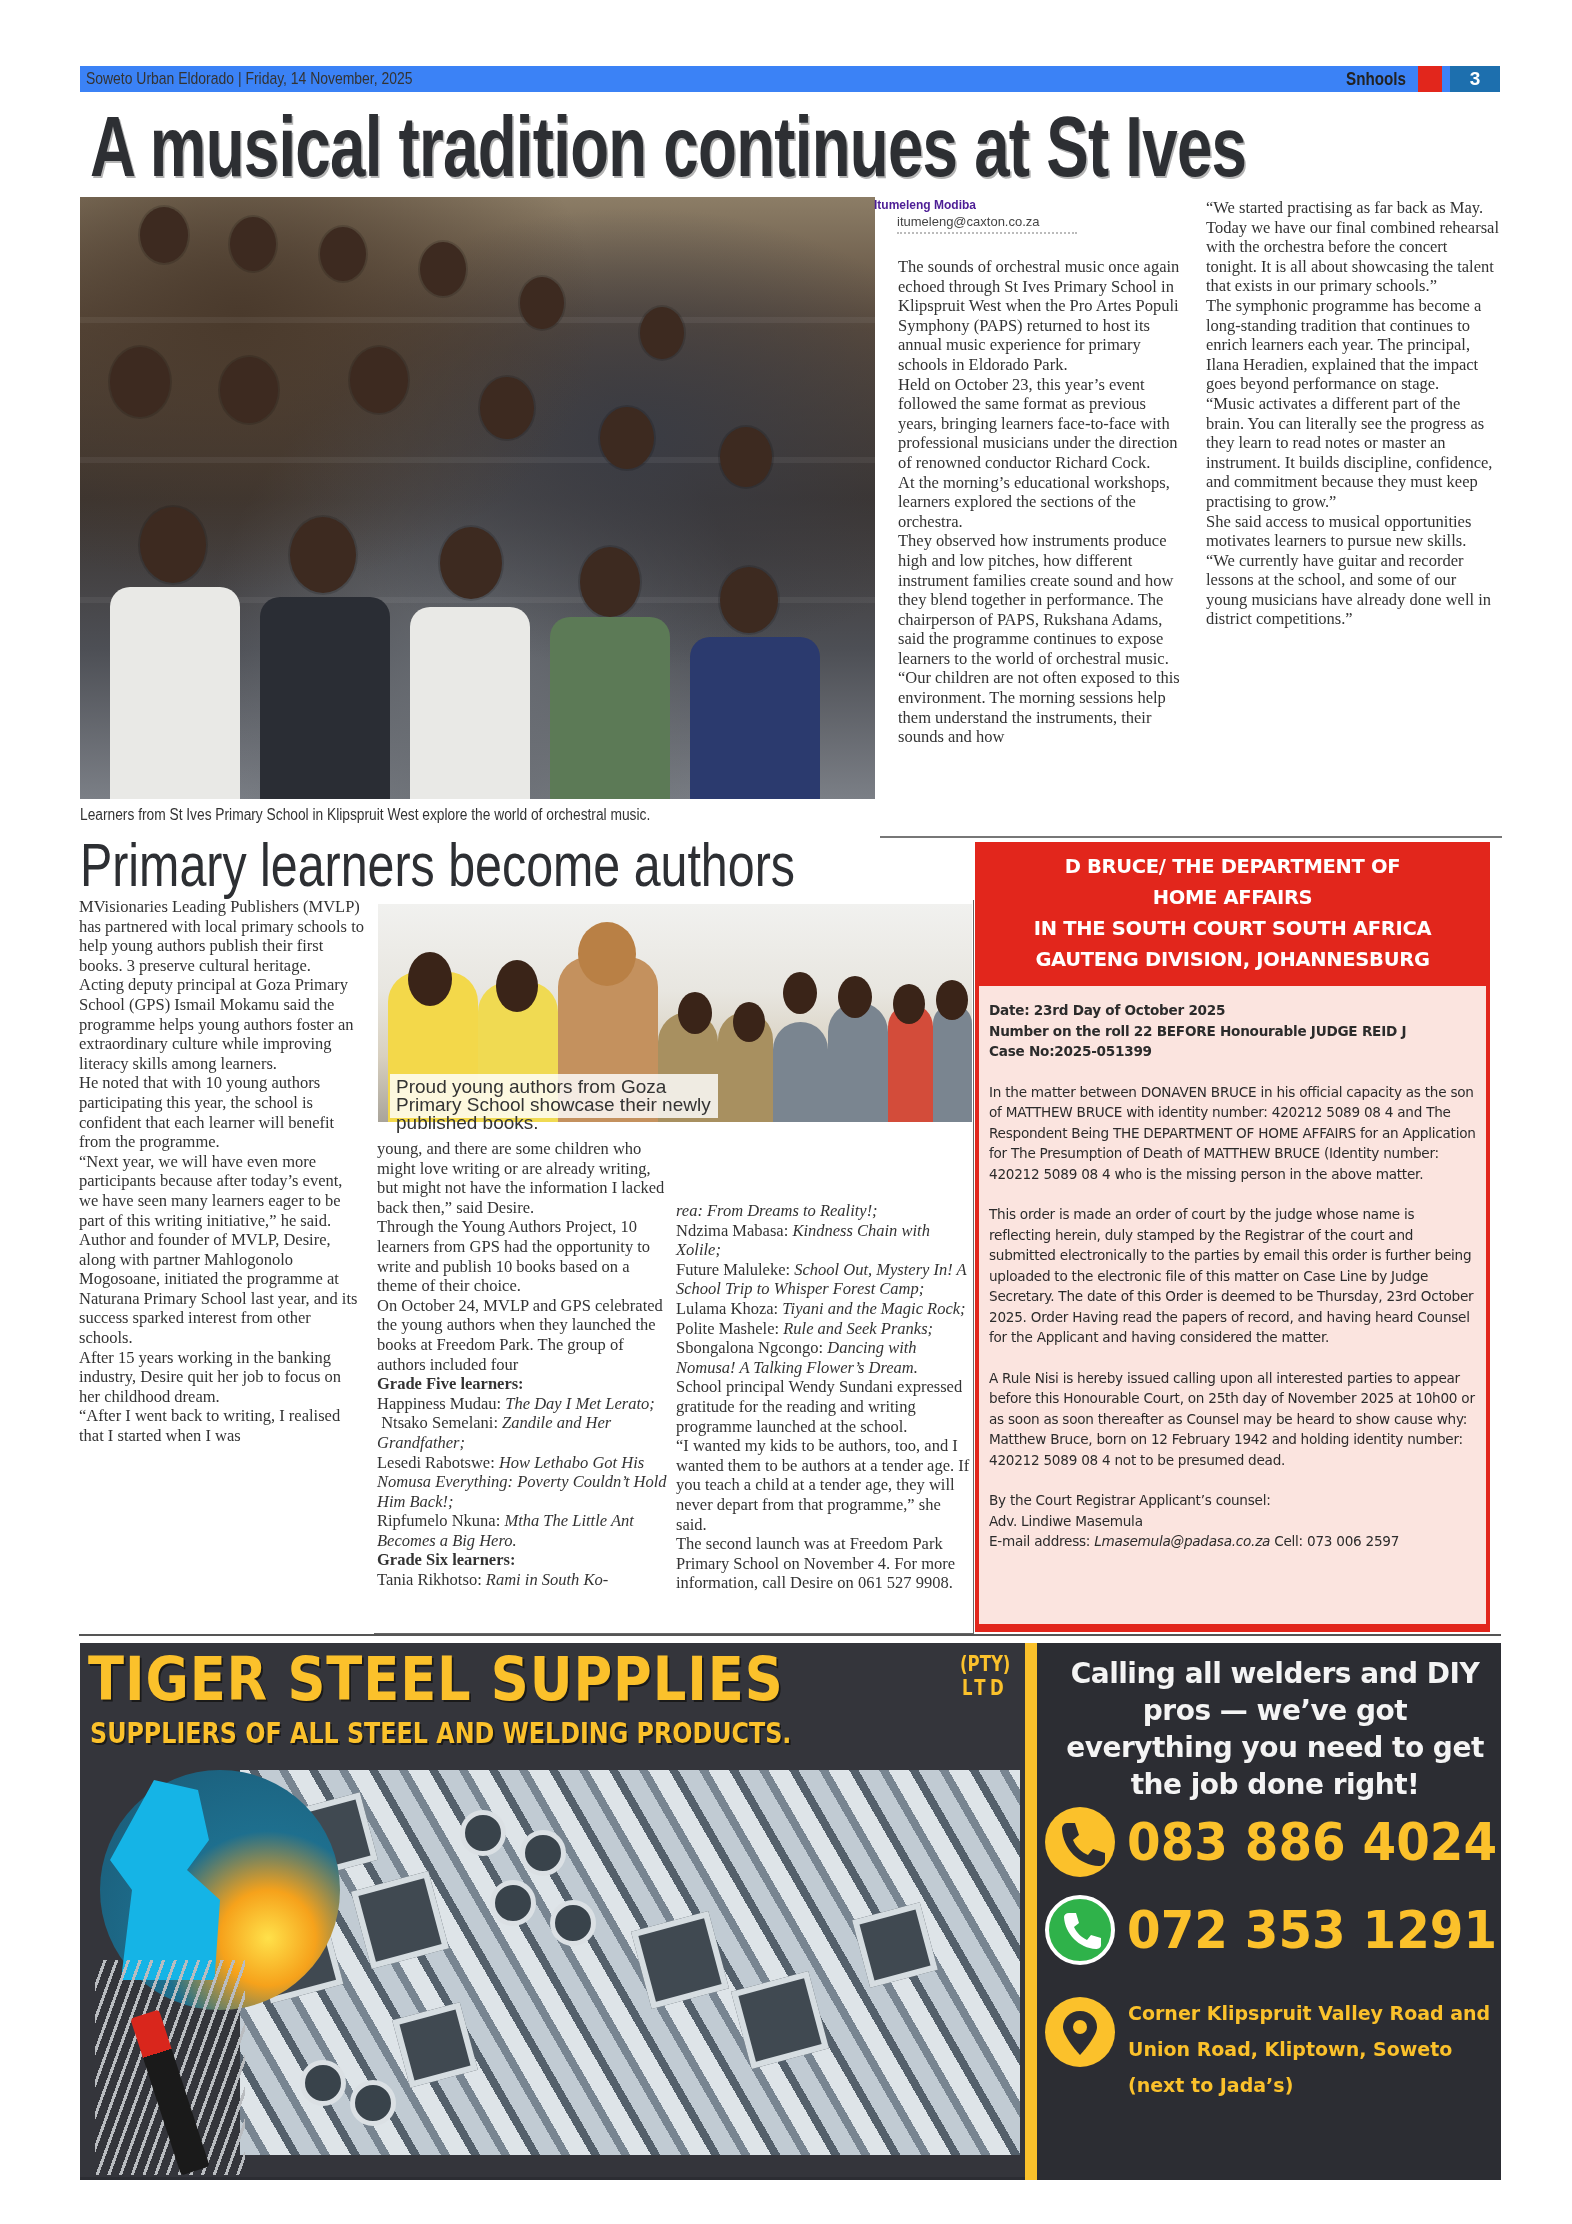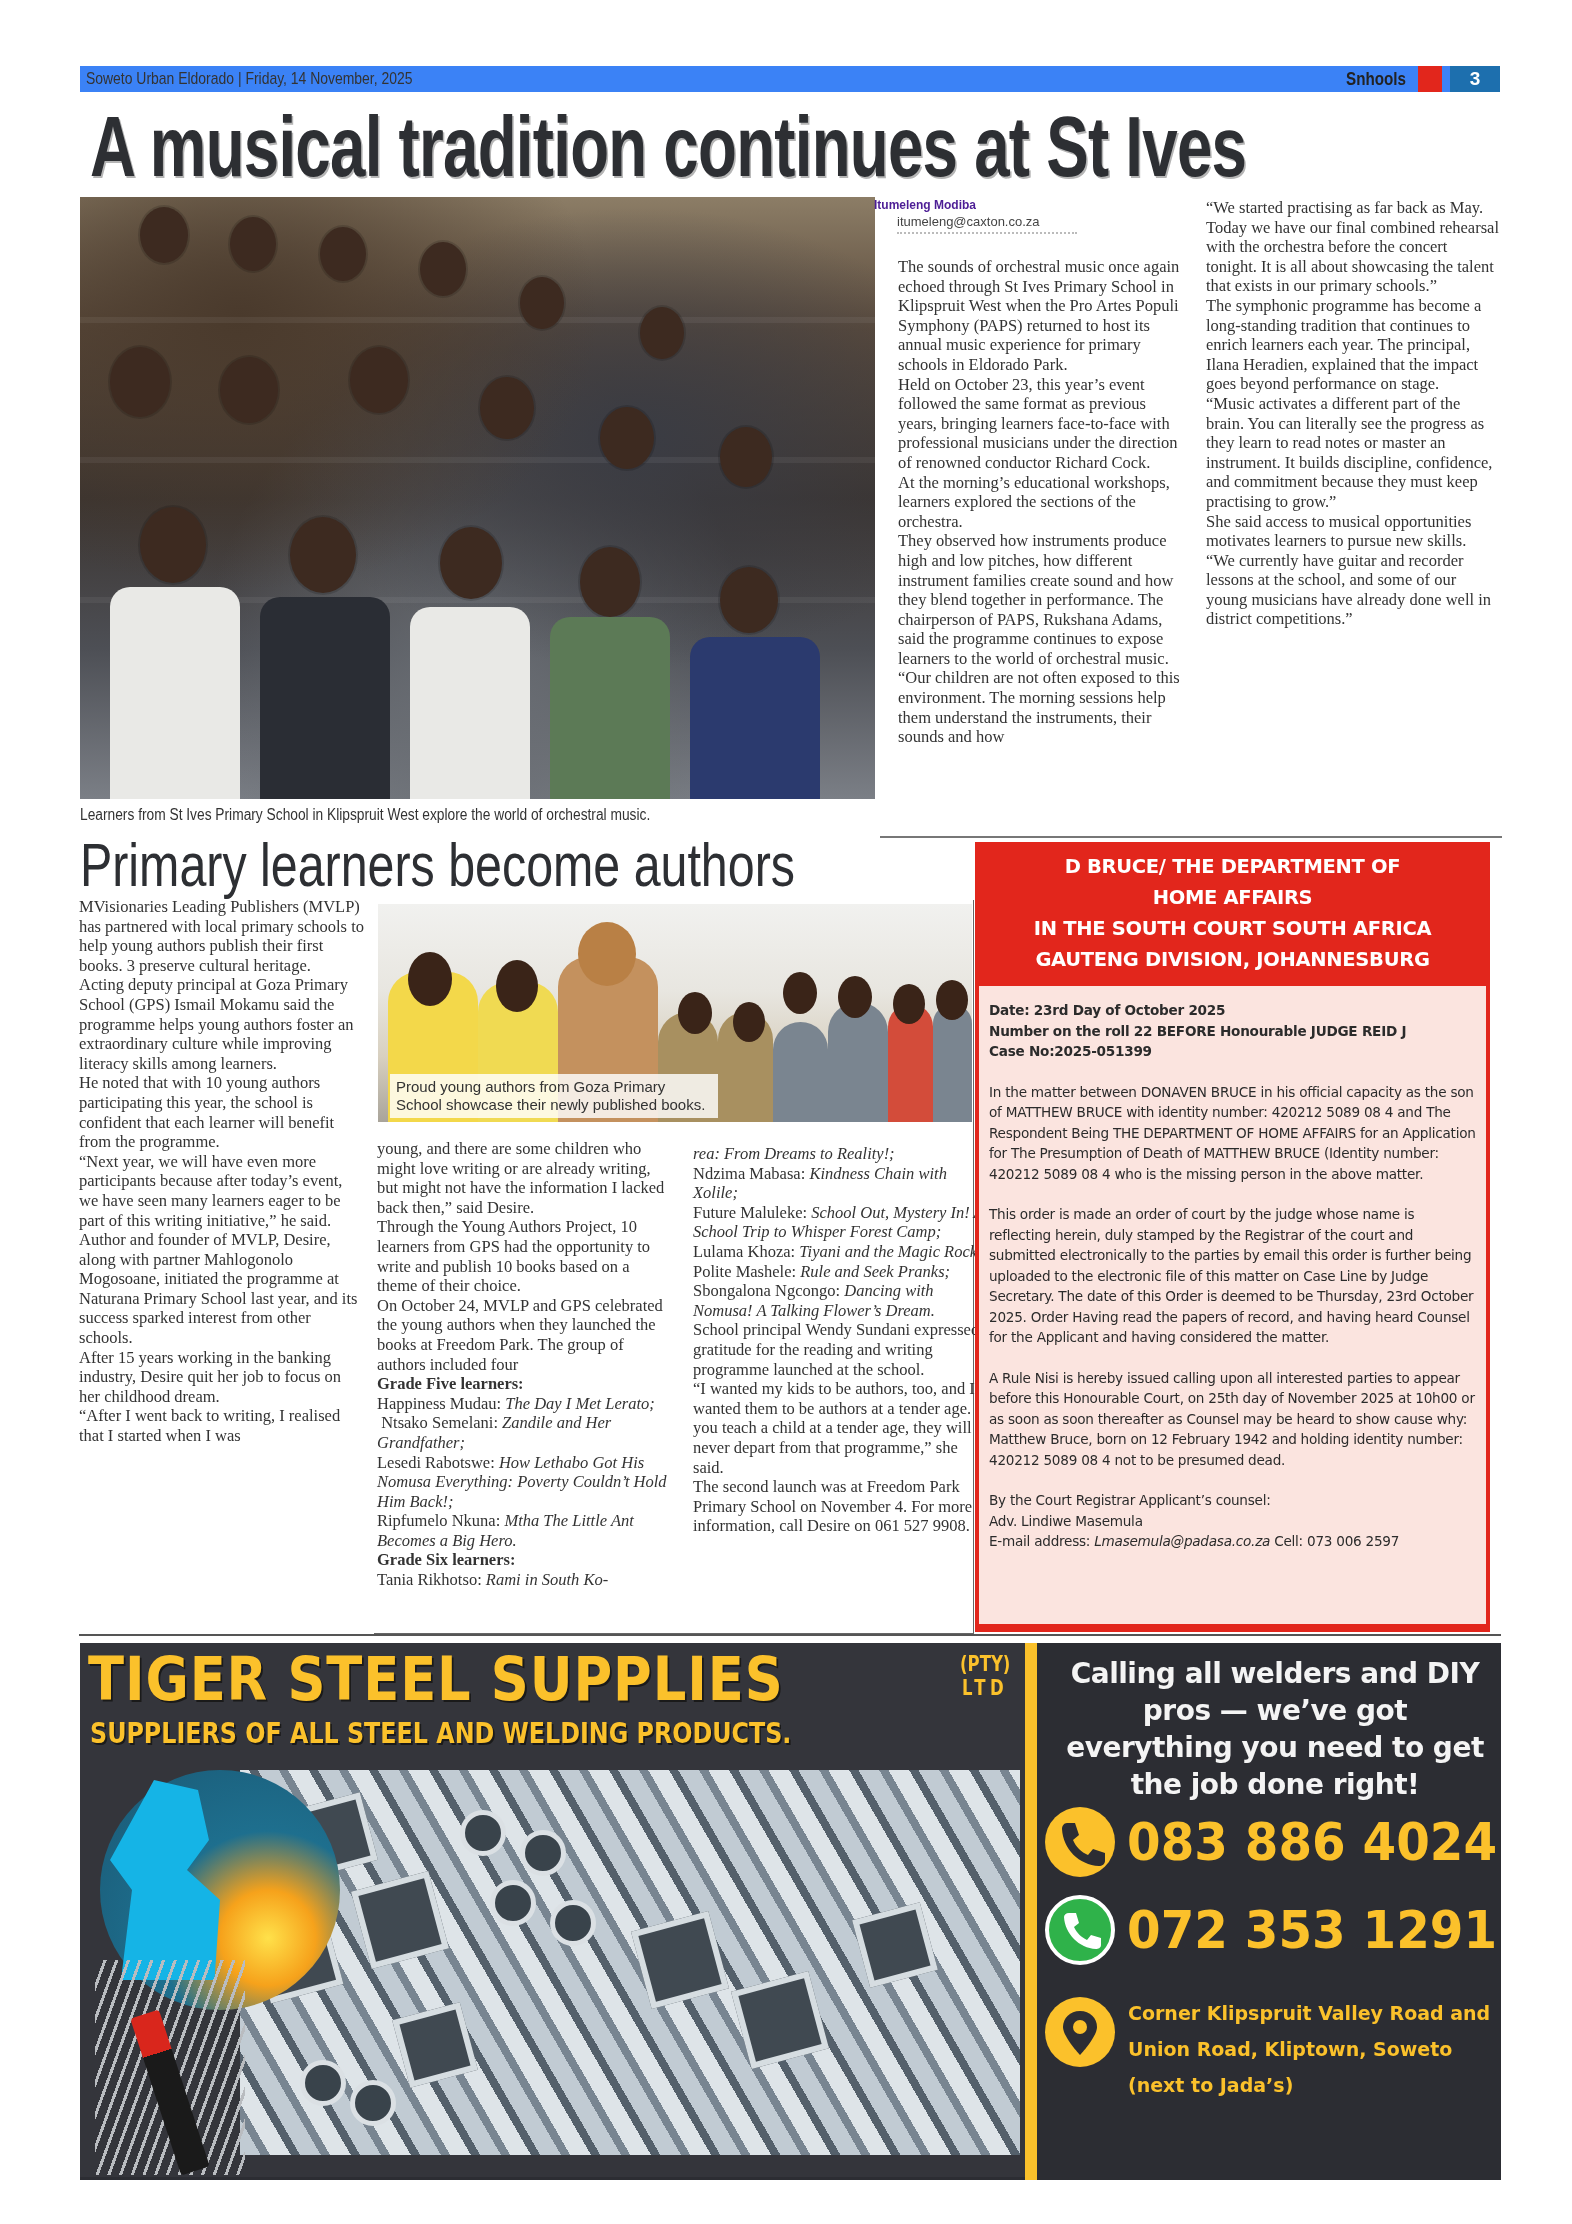--- a/index.html
+++ b/index.html
@@ -37,29 +37,29 @@
   .col p { margin: 0; }
   .c1 { left: 898px; top: 257px; width: 290px; }
   .c2 { left: 1206px; top: 198px; width: 295px; }
   .rule1 { left: 880px; top: 836px; width: 622px; border-top: 2px solid #777; }
 
   .headline2 { left: 80px; top: 830px; font-family: "Liberation Sans", sans-serif; font-size: 62px; line-height: 70px; color: #2d2f33; transform: scaleX(0.78); transform-origin: left top; white-space: nowrap; }
 
   
   .a1 { left: 79px; top: 897px; width: 285px; }
   .a2 { left: 377px; top: 1139px; width: 290px; }
-  .a3 { left: 676px; top: 1144px; width: 295px; margin-left: 17px; }
+  .a3 { left: 676px; top: 1201px; width: 295px; }
   .a2 p.bold, .a3 p.bold { font-weight: bold; }
   em { font-style: italic; }
 
   .photo2 { left: 378px; top: 904px; width: 594px; height: 218px; background:
       linear-gradient(180deg, #f1f1ef 0%, #e8e6e0 40%, #d8d0c0 70%, #a9a49a 100%); overflow: hidden; }
   .photo2 .person { position: absolute; bottom: 0; border-radius: 30px 30px 0 0; }
   .photo2 .head { position: absolute; border-radius: 50%; background: #3a2418; }
-  .caption2 { left: 390px; top: 1074px; width: 328px; height: 44px; background: rgba(255,255,255,0.82); padding: 4px 6px; font-family: "Liberation Sans", sans-serif; font-size: 15px; line-height: 18px; color: #333; }
+  .caption2 { left: 390px; top: 1074px; width: 328px; height: 44px; background: rgba(255,255,255,0.82); padding: 4px 6px; font-family: "Liberation Sans", sans-serif; font-size: 19px; line-height: 18px; color: #333; }
 
   .article2-frame { left: 374px; top: 900px; width: 600px; height: 734px; border: 1px solid #666; border-top: none; border-left: none; }
   .rule2 { left: 79px; top: 1634px; width: 1422px; border-top: 2px solid #555; }
 
   
   .legal { left: 975px; top: 842px; width: 515px; height: 790px; background: #e2261c; padding: 4px; }
   .legal .ltitle { color: #fff; font-family: "DejaVu Sans", sans-serif; font-weight: bold; font-size: 19.5px; line-height: 31px; text-align: center; padding-top: 5px; height: 140px; letter-spacing: -0.3px; }
   .legal .lbody { background: #fbe4df; height: 638px; padding: 14px 10px; font-family: "DejaVu Sans", sans-serif; font-size: 13.6px; line-height: 20.5px; color: #2b2b2b; letter-spacing: -0.25px; }
   .legal .lbody p { margin-bottom: 20px; }
   .legal .lbody .hdr { font-weight: bold; margin-bottom: 20px; }

